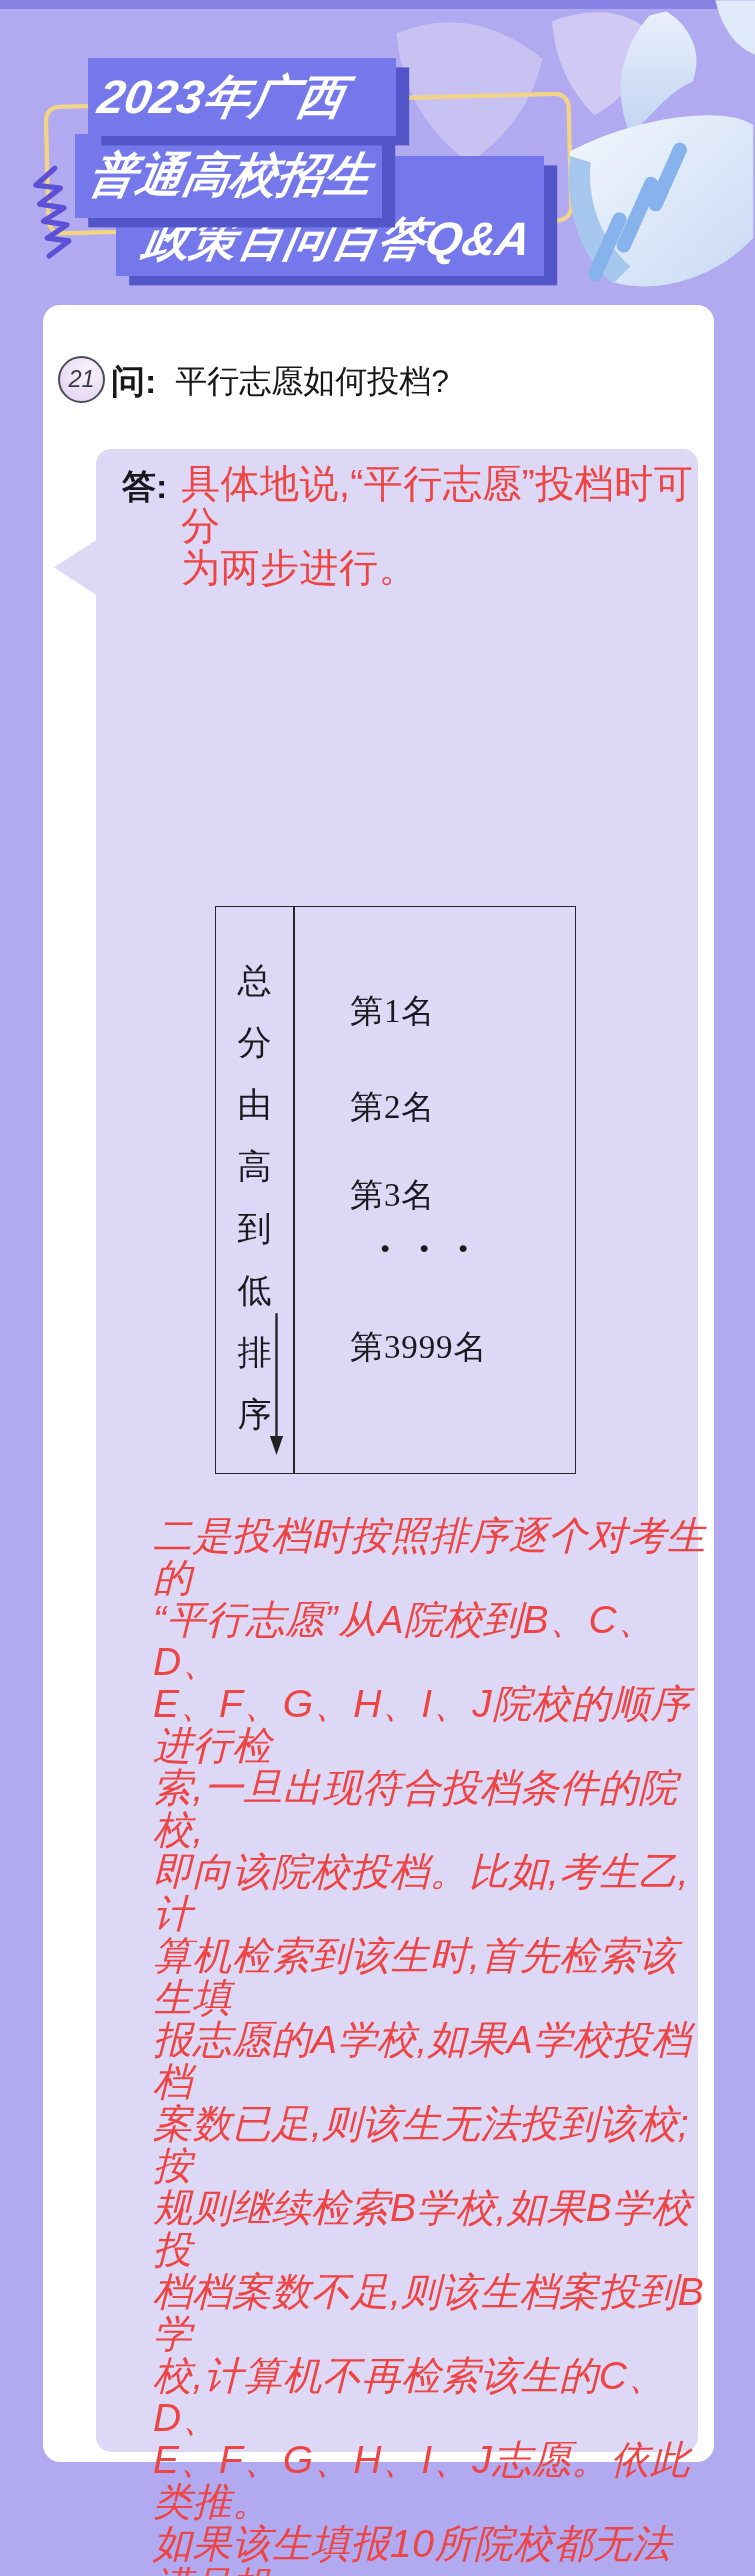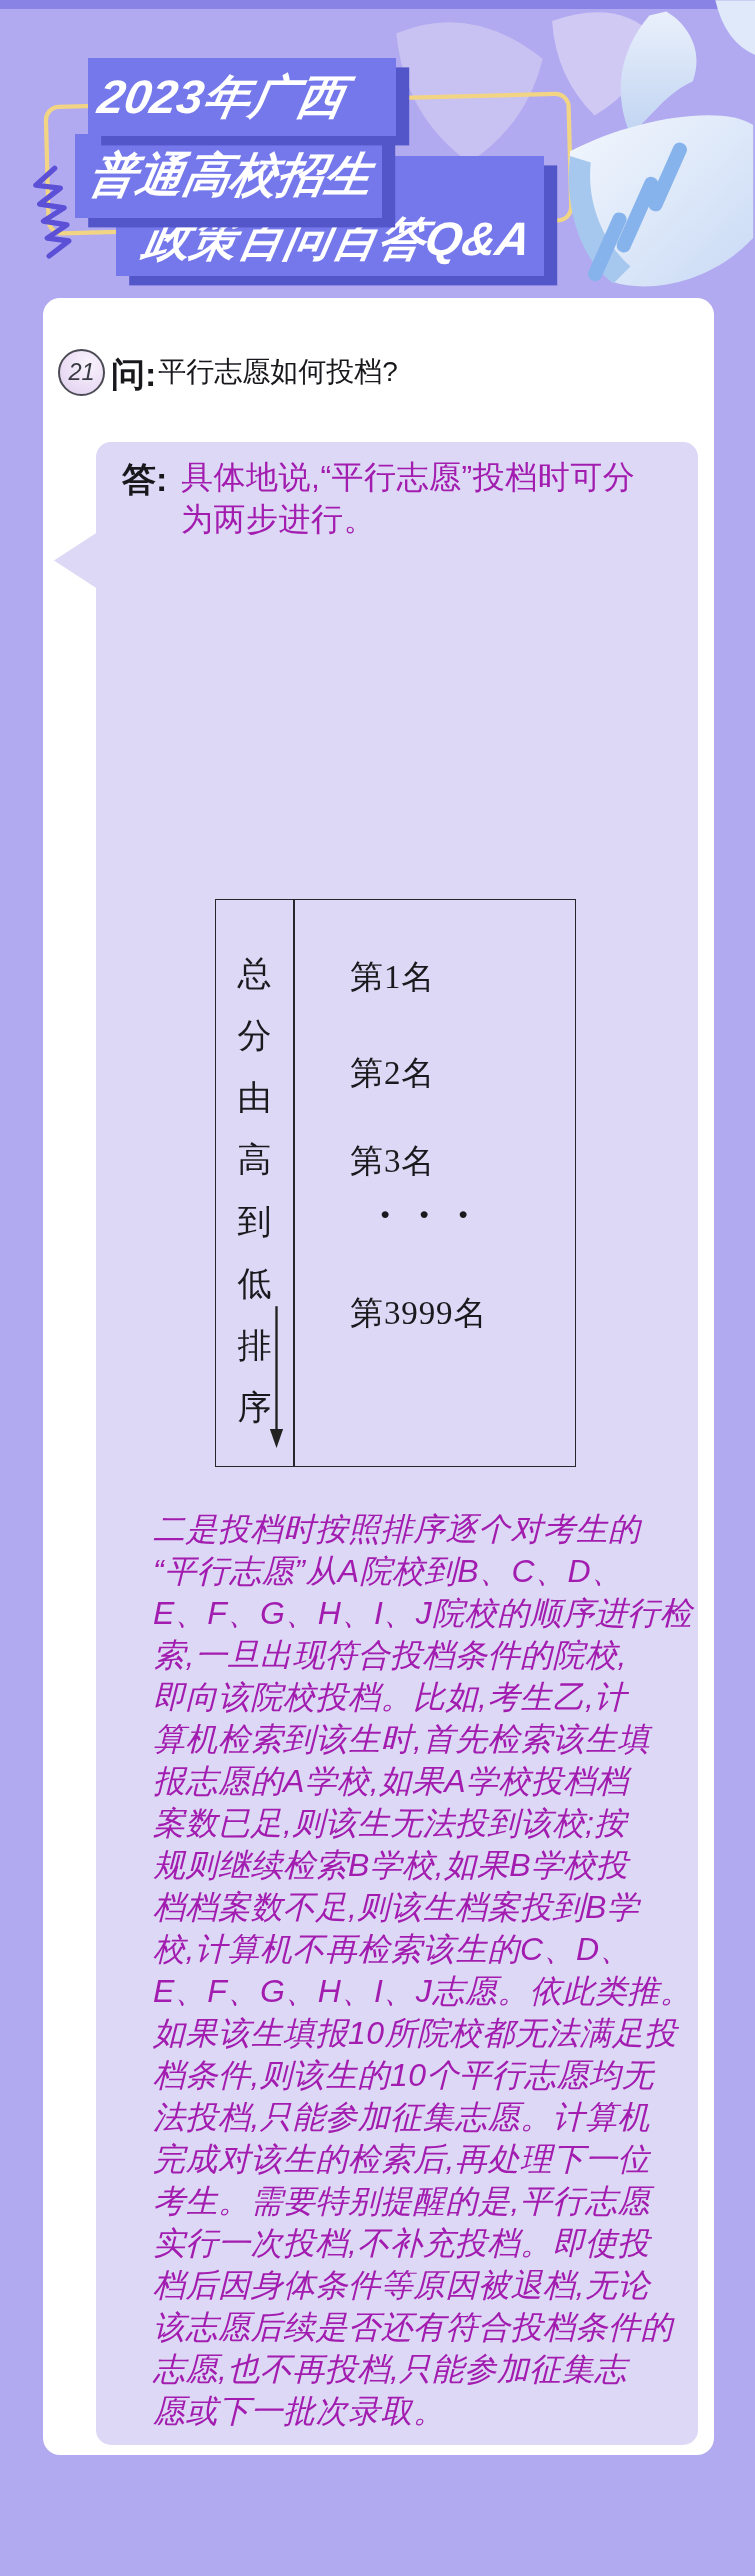--- a/index.html
+++ b/index.html
@@ -17,47 +17,47 @@
   .tb .t{display:block;transform:skewX(-10deg);font-style:italic;font-weight:700;font-size:47px;line-height:1;white-space:nowrap;}
   .tb1{left:88px;top:58px;width:308px;height:78px;}
   .tb1 .t{margin:15px 0 0 11.3px;}
   .tb2{left:75px;top:134px;width:307px;height:84px;}
   .tb2 .t{margin:17px 0 0 15px;}
   .tb3{left:116px;top:156px;width:428px;height:120px;}
   .tb3 .t{margin:59px 0 0 28px;}
 
   
   .card{
-    position:absolute;left:43px;top:298px;width:671px;height:2157px;
+    position:absolute;left:43px;top:305px;width:671px;height:2157px;
     background:#ffffff;border-radius:17px;z-index:2;
   }
 
   
   .q-circle{
     position:absolute;left:15px;top:51px;width:43px;height:43px;border-radius:50%;
     border:2.4px solid #4b4b55;
     background:radial-gradient(circle at 65% 30%, #f9f3fd 0%, #e8d9f3 70%, #ddcbee 100%);
     display:flex;align-items:center;justify-content:center;
     font-style:italic;font-size:23.6px;color:#3a3a42;font-weight:500;
   }
   .q-row{position:absolute;left:68px;top:56px;display:flex;align-items:flex-start;white-space:nowrap;}
   .q-label{font-weight:800;font-size:34px;line-height:1.2;}
-  .q-text{font-size:28px;line-height:1.28;margin-left:2px;}
+  .q-text{font-size:32px;line-height:1.28;margin-left:19px;}
 
   
   .bubble{
     position:absolute;left:53px;top:144px;width:602px;height:2003px;
     background:#dcd8f5;border-radius:15px;
   }
   .bubble-tail{position:absolute;left:11.3px;top:234px;}
 
   .a-label{position:absolute;left:79px;top:161px;font-weight:800;font-size:34px;line-height:1.2;}
   .para{
-    position:absolute;font-size:32px;line-height:42px;letter-spacing:0.5px;
-    white-space:pre-line;color:#a21caf;
+    position:absolute;font-size:39px;line-height:42px;letter-spacing:0.5px;
+    white-space:pre-line;color:#ef4444;
   }
   .p1{left:138px;top:158px;width:521px;}
   .p2{left:134px;top:288px;width:538px;}
   .p3{left:110px;top:1210px;width:557px;font-style:italic;}
 
   
   .rank-table{
     position:absolute;left:172px;top:601px;width:361px;height:568px;
     border:1.9px solid #26262b;box-sizing:border-box;
     font-family:"Liberation Serif", serif;
@@ -66,21 +66,21 @@
   .side-label{
     position:absolute;left:0;top:57px;width:77px;
     display:flex;flex-direction:column;align-items:center;gap:28px;
     font-size:34px;color:#1a1a1e;
   }
   .side-label span{line-height:1;}
   .sort-arrow{position:absolute;left:52px;top:406px;}
   .rank-rows{position:absolute;left:79px;top:0;right:0;bottom:0;}
   .rank-row{
     position:absolute;left:55px;transform:translateY(-50%);
-    font-size:33px;color:#1a1a1e;white-space:nowrap;letter-spacing:0.9px;
+    font-size:33px;color:#1a1a1e;white-space:nowrap;letter-spacing:0.9px;margin-top:27px;
   }
   .rr1{top:77px;} .rr2{top:173px;} .rr3{top:261px;}
   .rr4{top:314px;left:83px;font-weight:700;font-size:43px;letter-spacing:24.6px;}
   .rr5{top:413px;} .rr6{top:501px;left:53px;}
 </style>
 </head>
 <body>
 
 <div id="page">
   <div class="top-strip"></div>

